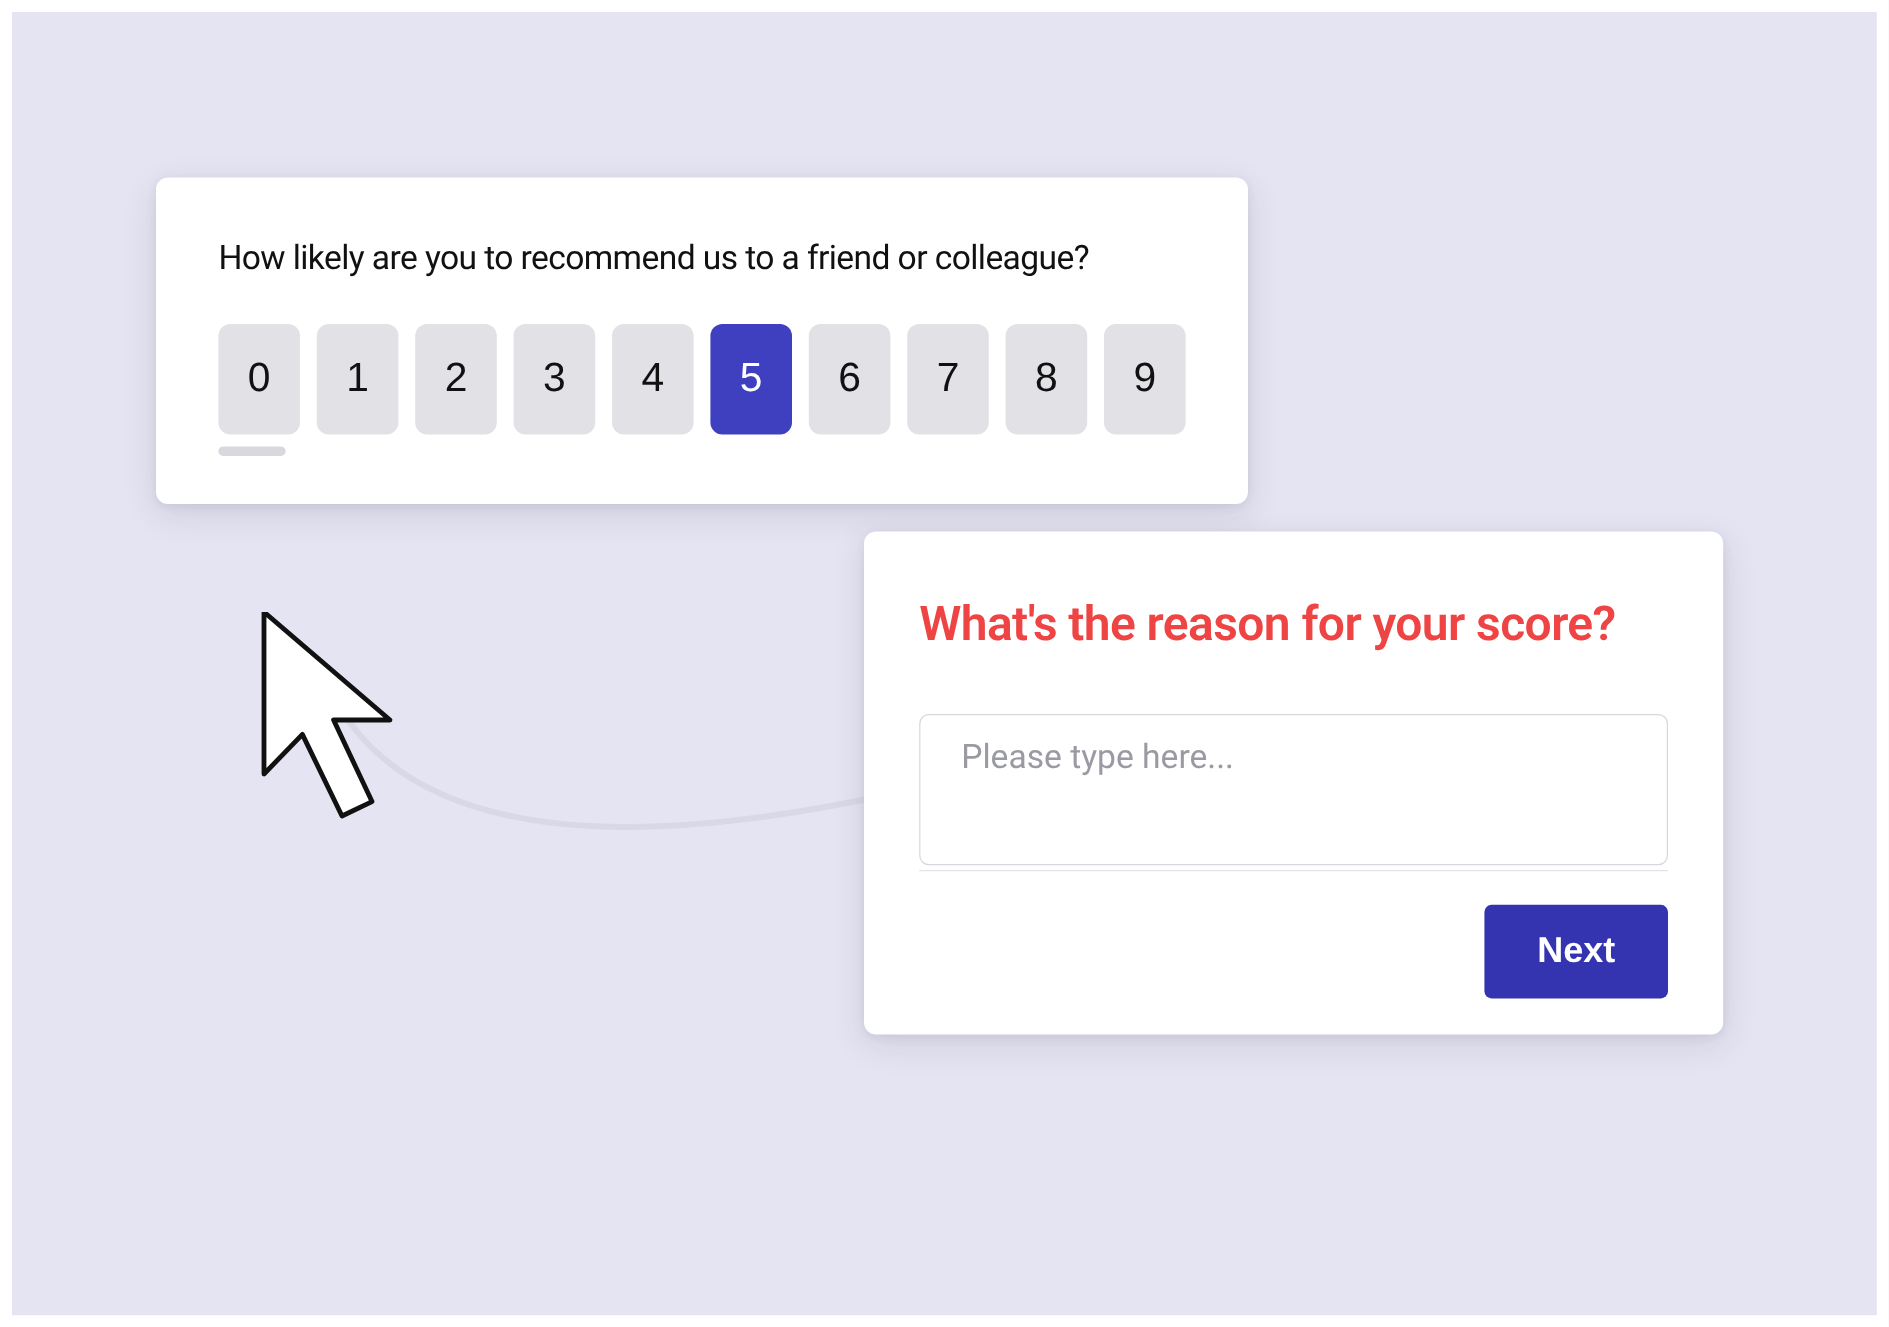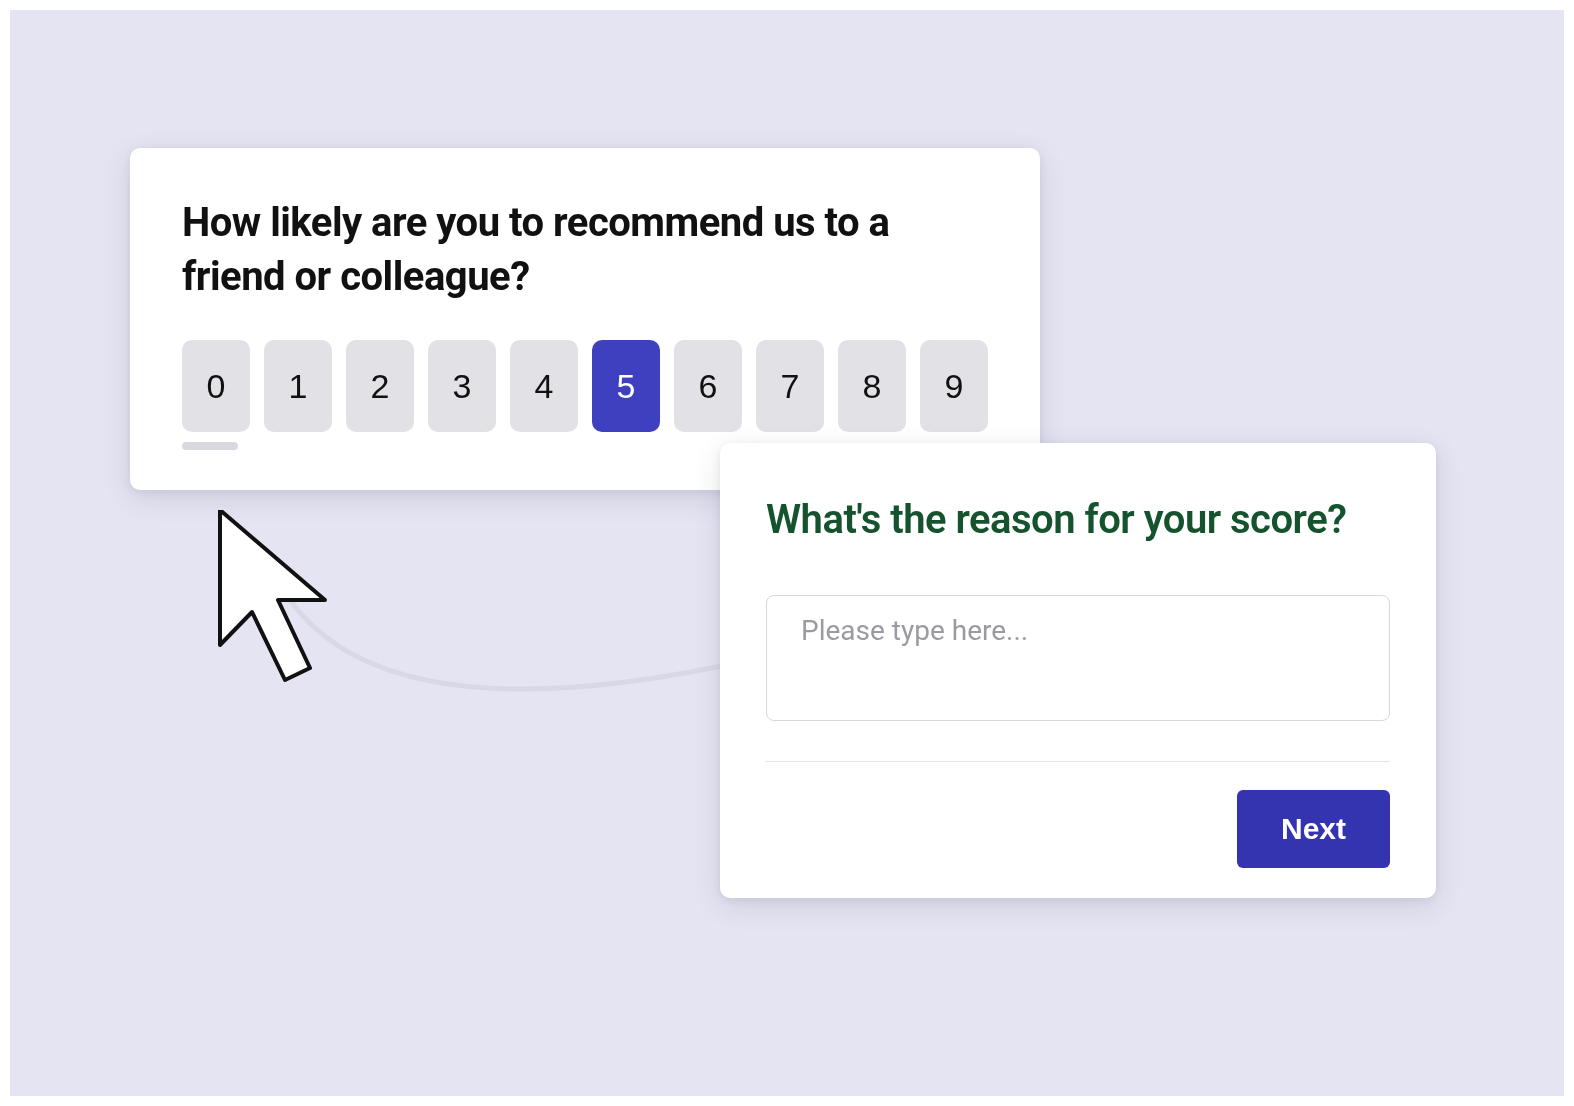--- a/index.html
+++ b/index.html
@@ -28,23 +28,23 @@
       border-radius: 10px;
       box-shadow: 0 8px 28px rgba(50,50,80,0.12), 0 2px 8px rgba(50,50,80,0.08);
     }
     .card-score {
       left: 120px;
       top: 138px;
       width: 910px;
       padding: 48px 52px 40px 52px;
     }
     .question-text {
-      font-size: 40px;
+      font-size: 28px;
       line-height: 1.35;
-      font-weight: 700;
+      font-weight: 400;
       color: #111;
       letter-spacing: -0.5px;
       margin-bottom: 36px;
     }
     .score-row {
       display: flex;
       gap: 14px;
     }
     .score-btn {
       flex: 1;
@@ -78,41 +78,40 @@
     .card-reason {
       left: 710px;
       top: 433px;
       width: 716px;
       padding: 50px 46px 0 46px;
     }
     .reason-q {
       font-size: 40px;
       line-height: 1.35;
       font-weight: 600;
-      color: #14532d;
+      color: #ef4444;
       letter-spacing: -0.5px;
       margin-bottom: 48px;
     }
     .reason-input {
       width: 100%;
       height: 126px;
       border: 1px solid #d7d7de;
       border-radius: 8px;
       padding: 18px 34px;
       font-size: 28px;
       font-family: inherit;
       color: #222;
       resize: none;
       outline: none;
     }
     .reason-input::placeholder {
       color: #9a9aa3;
     }
     .card-footer {
-      margin-top: 36px;
       border-top: 1px solid #e2e2e8;
       padding: 28px 0 30px 0;
       display: flex;
       justify-content: flex-end;
     }
     .next-btn {
       background: #3534b0;
       color: #fff;
       border: none;
       border-radius: 6px;

